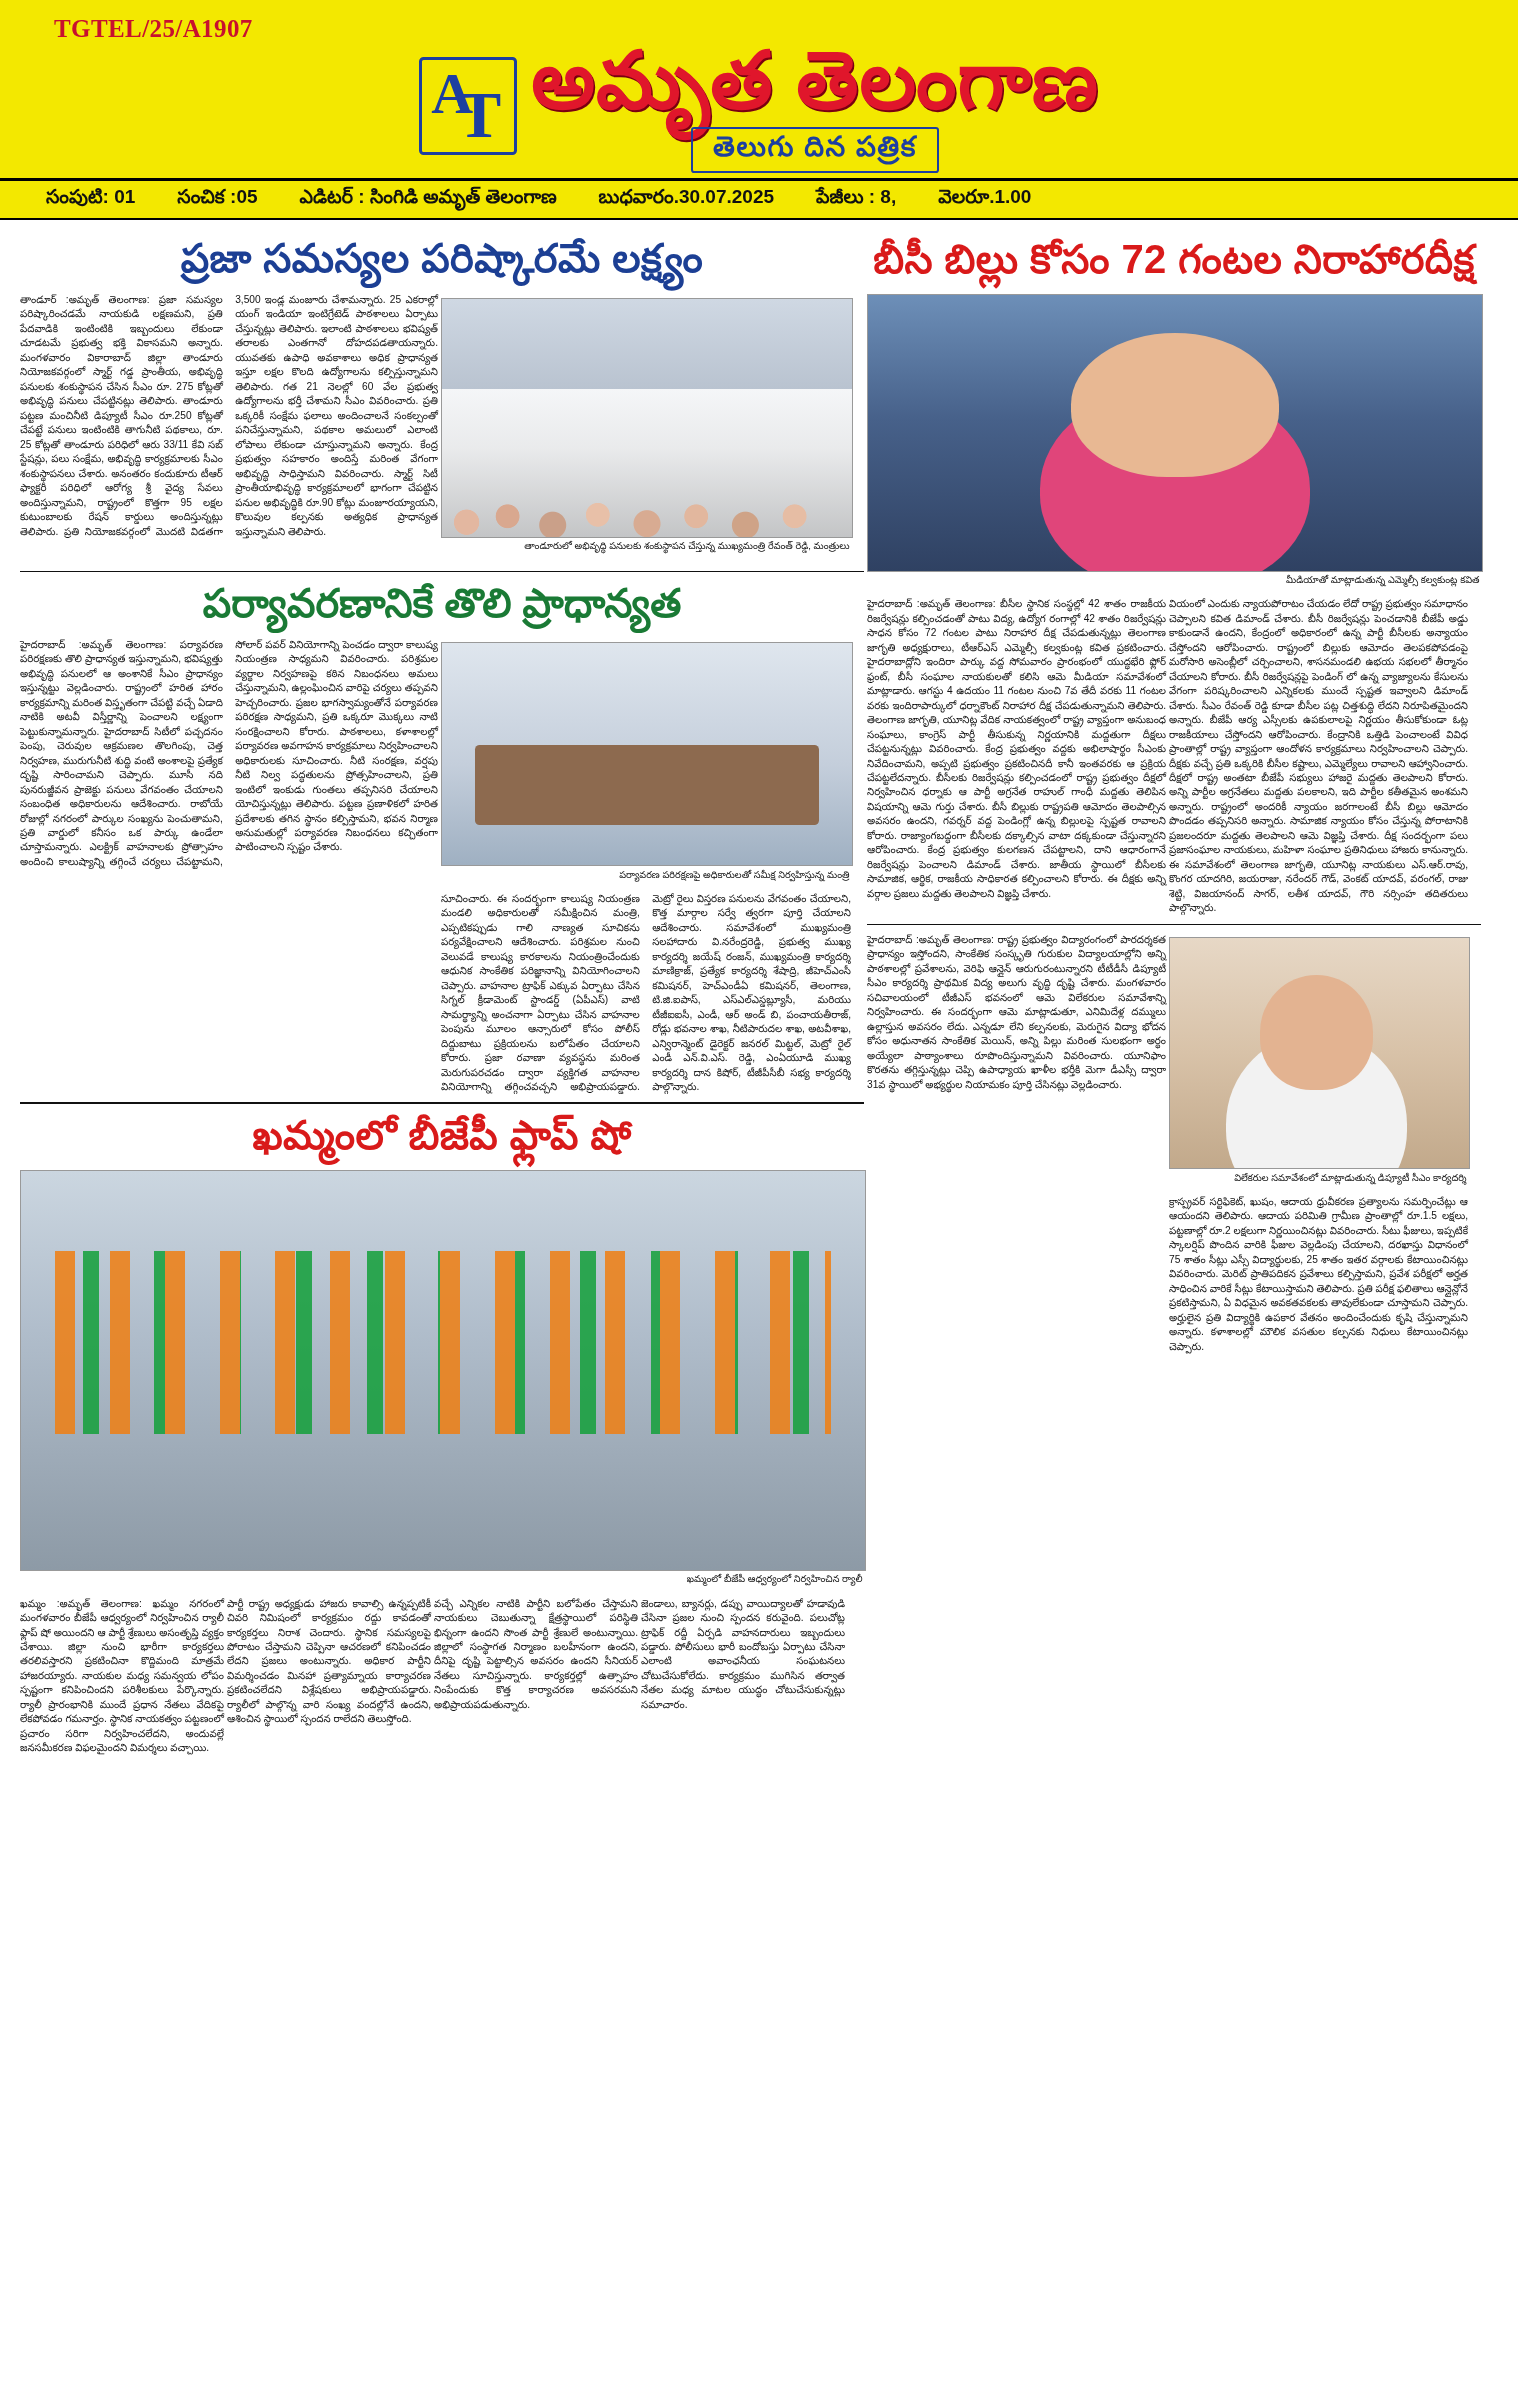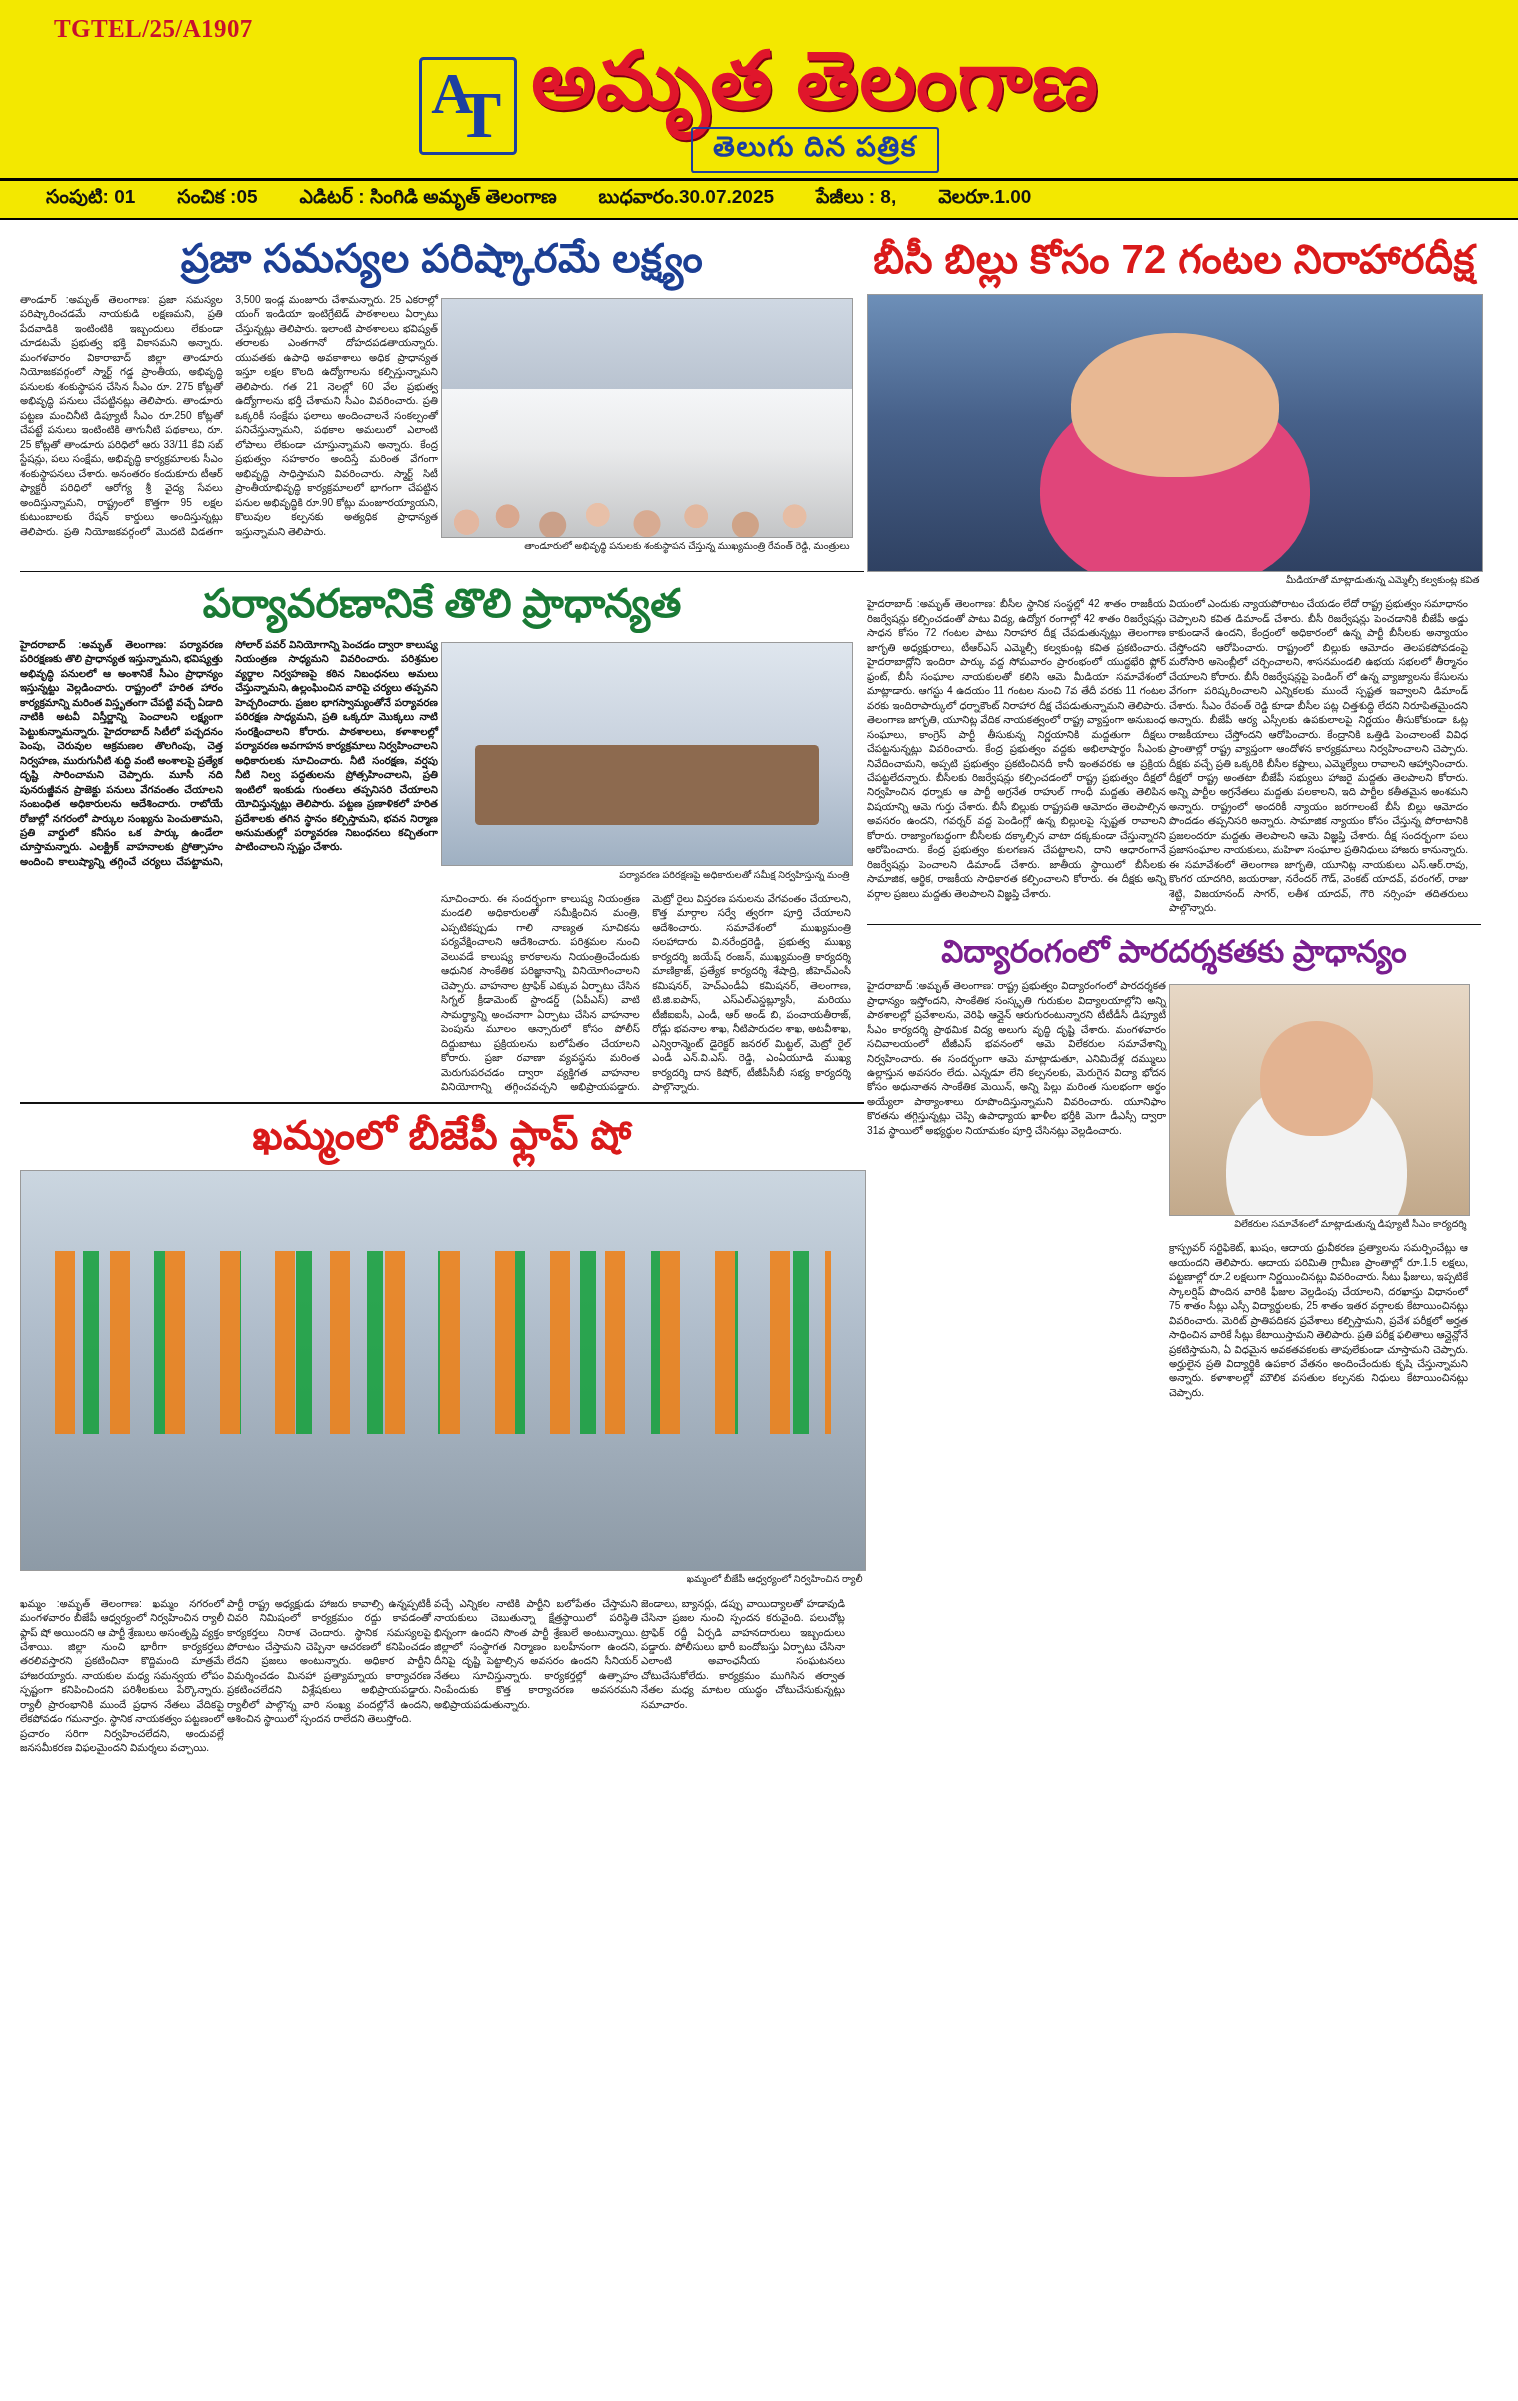--- a/index.html
+++ b/index.html
@@ -294,21 +294,21 @@
               <div class="caption">తాండూరులో అభివృద్ధి పనులకు శంకుస్థాపన చేస్తున్న ముఖ్యమంత్రి రేవంత్ రెడ్డి, మంత్రులు</div>
             </div>
           </div>
         </div>
 
         <div class="rule"></div>
 
         <div class="headline-green">పర్యావరణానికే తొలి ప్రాధాన్యత</div>
 
         <div class="row">
-          <div style="width:418px;flex:none;font-weight:bold;">
+          <div style="width:418px;flex:none;">
             <div class="body-text cols2">హైదరాబాద్ :అమృత్ తెలంగాణ: పర్యావరణ పరిరక్షణకు తొలి ప్రాధాన్యత ఇస్తున్నామని, భవిష్యత్తు అభివృద్ధి పనులలో ఆ అంశానికే సీఎం ప్రాధాన్యం ఇస్తున్నట్టు వెల్లడించారు. రాష్ట్రంలో హరిత హారం కార్యక్రమాన్ని మరింత విస్తృతంగా చేపట్టి వచ్చే ఏడాది నాటికి అటవీ విస్తీర్ణాన్ని పెంచాలని లక్ష్యంగా పెట్టుకున్నామన్నారు. హైదరాబాద్ సిటీలో పచ్చదనం పెంపు, చెరువుల ఆక్రమణల తొలగింపు, చెత్త నిర్వహణ, మురుగునీటి శుద్ధి వంటి అంశాలపై ప్రత్యేక దృష్టి సారించామని చెప్పారు. మూసీ నది పునరుజ్జీవన ప్రాజెక్టు పనులు వేగవంతం చేయాలని సంబంధిత అధికారులను ఆదేశించారు. రాబోయే రోజుల్లో నగరంలో పార్కుల సంఖ్యను పెంచుతామని, ప్రతి వార్డులో కనీసం ఒక పార్కు ఉండేలా చూస్తామన్నారు. ఎలక్ట్రిక్ వాహనాలకు ప్రోత్సాహం అందించి కాలుష్యాన్ని తగ్గించే చర్యలు చేపట్టామని, సోలార్ పవర్ వినియోగాన్ని పెంచడం ద్వారా కాలుష్య నియంత్రణ సాధ్యమని వివరించారు. పరిశ్రమల వ్యర్థాల నిర్వహణపై కఠిన నిబంధనలు అమలు చేస్తున్నామని, ఉల్లంఘించిన వారిపై చర్యలు తప్పవని హెచ్చరించారు. ప్రజల భాగస్వామ్యంతోనే పర్యావరణ పరిరక్షణ సాధ్యమని, ప్రతి ఒక్కరూ మొక్కలు నాటి సంరక్షించాలని కోరారు. పాఠశాలలు, కళాశాలల్లో పర్యావరణ అవగాహన కార్యక్రమాలు నిర్వహించాలని అధికారులకు సూచించారు. నీటి సంరక్షణ, వర్షపు నీటి నిల్వ పద్ధతులను ప్రోత్సహించాలని, ప్రతి ఇంటిలో ఇంకుడు గుంతలు తప్పనిసరి చేయాలని యోచిస్తున్నట్లు తెలిపారు. పట్టణ ప్రణాళికలో హరిత ప్రదేశాలకు తగిన స్థానం కల్పిస్తామని, భవన నిర్మాణ అనుమతుల్లో పర్యావరణ నిబంధనలు కచ్చితంగా పాటించాలని స్పష్టం చేశారు.</div>
           </div>
           <div style="width:410px;flex:none;">
             <div class="img-block">
               <div class="photo ph-meeting" style="width:410px;height:222px;"></div>
               <div class="caption">పర్యావరణ పరిరక్షణపై అధికారులతో సమీక్ష నిర్వహిస్తున్న మంత్రి</div>
             </div>
             <div class="body-text cols2">సూచించారు. ఈ సందర్భంగా కాలుష్య నియంత్రణ మండలి అధికారులతో సమీక్షించిన మంత్రి, ఎప్పటికప్పుడు గాలి నాణ్యత సూచికను పర్యవేక్షించాలని ఆదేశించారు. పరిశ్రమల నుంచి వెలువడే కాలుష్య కారకాలను నియంత్రించేందుకు ఆధునిక సాంకేతిక పరిజ్ఞానాన్ని వినియోగించాలని చెప్పారు. వాహనాల ట్రాఫిక్ ఎక్కువ ఏర్పాటు చేసిన సిగ్నల్ క్రీడామెంట్ స్టాండర్డ్ (ఏపీఎస్) వాటి సామర్థ్యాన్ని అంచనాగా ఏర్పాటు చేసిన వాహనాల పెంపును మూలం ఆన్సారులో కోసం పోలీస్ దిద్దుబాటు ప్రక్రియలను బలోపేతం చేయాలని కోరారు. ప్రజా రవాణా వ్యవస్థను మరింత మెరుగుపరచడం ద్వారా వ్యక్తిగత వాహనాల వినియోగాన్ని తగ్గించవచ్చని అభిప్రాయపడ్డారు. మెట్రో రైలు విస్తరణ పనులను వేగవంతం చేయాలని, కొత్త మార్గాల సర్వే త్వరగా పూర్తి చేయాలని ఆదేశించారు. సమావేశంలో ముఖ్యమంత్రి సలహాదారు వి.నరేంద్రరెడ్డి, ప్రభుత్వ ముఖ్య కార్యదర్శి జయేష్ రంజన్, ముఖ్యమంత్రి కార్యదర్శి మాణిక్రాజ్, ప్రత్యేక కార్యదర్శి శేషాద్రి, జీహెచ్ఎంసీ కమిషనర్, హెచ్ఎండీఏ కమిషనర్, తెలంగాణ, టి.జి.ఐపాస్, ఎస్ఎల్ఎస్డబ్ల్యూసీ, మరియు టీజీఐఐసీ, ఎండీ, ఆర్ అండ్ బి, పంచాయతీరాజ్, రోడ్లు భవనాల శాఖ, నీటిపారుదల శాఖ, అటవీశాఖ, ఎన్విరాన్మెంట్ డైరెక్టర్ జనరల్ మిట్టల్, మెట్రో రైల్ ఎండీ ఎన్.వి.ఎస్. రెడ్డి, ఎంఏయూడి ముఖ్య కార్యదర్శి దాన కిషోర్, టీజీపీసీబీ సభ్య కార్యదర్శి పాల్గొన్నారు.</div>
           </div>
         </div>
@@ -352,21 +352,20 @@
           <div style="width:299px;flex:none;">
             <div class="body-text">హైదరాబాద్ :అమృత్ తెలంగాణ: బీసీల స్థానిక సంస్థల్లో 42 శాతం రాజకీయ రిజర్వేషన్లు కల్పించడంతో పాటు విద్య, ఉద్యోగ రంగాల్లో 42 శాతం రిజర్వేషన్లు సాధన కోసం 72 గంటల పాటు నిరాహార దీక్ష చేపడుతున్నట్లు తెలంగాణ జాగృతి అధ్యక్షురాలు, టీఆర్ఎస్ ఎమ్మెల్సీ కల్వకుంట్ల కవిత ప్రకటించారు. హైదరాబాద్లోని ఇందిరా పార్కు వద్ద సోమవారం ప్రారంభంలో యుద్ధభేరి ఫ్లోర్ ఫ్రంట్, బీసీ సంఘాల నాయకులతో కలిసి ఆమె మీడియా సమావేశంలో మాట్లాడారు. ఆగస్టు 4 ఉదయం 11 గంటల నుంచి 7వ తేదీ వరకు 11 గంటల వరకు ఇందిరాపార్కులో ధర్నాకౌంట్ నిరాహార దీక్ష చేపడుతున్నామని తెలిపారు. తెలంగాణ జాగృతి, యూనిట్ల వేదిక నాయకత్వంలో రాష్ట్ర వ్యాప్తంగా అనుబంధ సంఘాలు, కాంగ్రెస్ పార్టీ తీసుకున్న నిర్ణయానికి మద్దతుగా దీక్షలు చేపట్టనున్నట్లు వివరించారు. కేంద్ర ప్రభుత్వం వద్దకు అభిలాషార్థం సీఎంకు నివేదించామని, అప్పటి ప్రభుత్వం ప్రకటించినదీ కానీ ఇంతవరకు ఆ ప్రక్రియ చేపట్టలేదన్నారు. బీసీలకు రిజర్వేషన్లు కల్పించడంలో రాష్ట్ర ప్రభుత్వం దీక్షలో నిర్వహించిన ధర్నాకు ఆ పార్టీ అగ్రనేత రాహుల్ గాంధీ మద్దతు తెలిపిన విషయాన్ని ఆమె గుర్తు చేశారు. బీసీ బిల్లుకు రాష్ట్రపతి ఆమోదం తెలపాల్సిన అవసరం ఉందని, గవర్నర్ వద్ద పెండింగ్లో ఉన్న బిల్లులపై స్పష్టత రావాలని కోరారు. రాజ్యాంగబద్ధంగా బీసీలకు దక్కాల్సిన వాటా దక్కకుండా చేస్తున్నారని ఆరోపించారు. కేంద్ర ప్రభుత్వం కులగణన చేపట్టాలని, దాని ఆధారంగానే రిజర్వేషన్లు పెంచాలని డిమాండ్ చేశారు. జాతీయ స్థాయిలో బీసీలకు సామాజిక, ఆర్థిక, రాజకీయ సాధికారత కల్పించాలని కోరారు. ఈ దీక్షకు అన్ని వర్గాల ప్రజలు మద్దతు తెలపాలని విజ్ఞప్తి చేశారు.</div>
           </div>
           <div style="width:299px;flex:none;">
             <div class="body-text">వియంలో ఎందుకు న్యాయపోరాటం చేయడం లేదో రాష్ట్ర ప్రభుత్వం సమాధానం చెప్పాలని కవిత డిమాండ్ చేశారు. బీసీ రిజర్వేషన్లు పెంచడానికి బీజేపీ అడ్డు కాకుండానే ఉందని, కేంద్రంలో అధికారంలో ఉన్న పార్టీ బీసీలకు అన్యాయం చేస్తోందని ఆరోపించారు. రాష్ట్రంలో బిల్లుకు ఆమోదం తెలపకపోవడంపై మరోసారి అసెంబ్లీలో చర్చించాలని, శాసనమండలి ఉభయ సభలలో తీర్మానం చేయాలని కోరారు. బీసీ రిజర్వేషన్లపై పెండింగ్ లో ఉన్న వ్యాజ్యాలను కేసులను వేగంగా పరిష్కరించాలని ఎన్నికలకు ముందే స్పష్టత ఇవ్వాలని డిమాండ్ చేశారు. సీఎం రేవంత్ రెడ్డి కూడా బీసీల పట్ల చిత్తశుద్ధి లేదని నిరూపితమైందని అన్నారు. బీజేపీ ఆర్య ఎస్సీలకు ఉపకులాలపై నిర్ణయం తీసుకోకుండా ఓట్ల రాజకీయాలు చేస్తోందని ఆరోపించారు. కేంద్రానికి ఒత్తిడి పెంచాలంటే వివిధ ప్రాంతాల్లో రాష్ట్ర వ్యాప్తంగా ఆందోళన కార్యక్రమాలు నిర్వహించాలని చెప్పారు. దీక్షకు వచ్చే ప్రతి ఒక్కరికి బీసీల కష్టాలు, ఎమ్మెల్యేలు రావాలని ఆహ్వానించారు. దీక్షలో రాష్ట్ర అంతటా బీజేపీ సభ్యులు హాజరై మద్దతు తెలపాలని కోరారు. అన్ని పార్టీల అగ్రనేతలు మద్దతు పలకాలని, ఇది పార్టీల కతీతమైన అంశమని అన్నారు. రాష్ట్రంలో అందరికీ న్యాయం జరగాలంటే బీసీ బిల్లు ఆమోదం పొందడం తప్పనిసరి అన్నారు. సామాజిక న్యాయం కోసం చేస్తున్న పోరాటానికి ప్రజలందరూ మద్దతు తెలపాలని ఆమె విజ్ఞప్తి చేశారు. దీక్ష సందర్భంగా పలు ప్రజాసంఘాల నాయకులు, మహిళా సంఘాల ప్రతినిధులు హాజరు కానున్నారు. ఈ సమావేశంలో తెలంగాణ జాగృతి, యూనిట్ల నాయకులు ఎస్.ఆర్.రావు, కొంగర యాదగిరి, జయరాజు, నరేందర్ గౌడ్, వెంకట్ యాదవ్, వరంగల్, రాజు శెట్టి, విజయానంద్ సాగర్, లతీశ యాదవ్, గౌరి నర్సింహ తదితరులు పాల్గొన్నారు.</div>
           </div>
         </div>
 
         <div class="rule"></div>
 
-        <div class="headline-purple">విద్యారంగంలో పారదర్శకతకు ప్రాధాన్యం</div>
 
         <div class="row">
           <div style="width:299px;flex:none;">
             <div class="body-text">హైదరాబాద్ :అమృత్ తెలంగాణ: రాష్ట్ర ప్రభుత్వం విద్యారంగంలో పారదర్శకత ప్రాధాన్యం ఇస్తోందని, సాంకేతిక సంస్కృతి గురుకుల విద్యాలయాల్లోని అన్ని పాఠశాలల్లో ప్రవేశాలను, వెరిఫి ఆన్లైన్ ఆరుగురంటున్నారని టీటీడీసీ డిప్యూటీ సీఎం కార్యదర్శి ప్రాథమిక విద్య అలుగు వృద్ధి దృష్టి చేశారు. మంగళవారం సచివాలయంలో టీజీఎస్ భవనంలో ఆమె విలేకరుల సమావేశాన్ని నిర్వహించారు. ఈ సందర్భంగా ఆమె మాట్లాడుతూ, ఎనిమిదేళ్ల దమ్ములు ఉల్లాస్తున అవసరం లేదు. ఎన్నడూ లేని కల్పనలకు, మెరుగైన విద్యా భోదన కోసం అధునాతన సాంకేతిక మెయిన్, అన్ని పిల్లు మరింత సులభంగా అర్థం అయ్యేలా పాఠ్యాంశాలు రూపొందిస్తున్నామని వివరించారు. యూనిఫాం కొరతను తగ్గిస్తున్నట్లు చెప్పి ఉపాధ్యాయ ఖాళీల భర్తీకి మెగా డీఎస్సీ ద్వారా 31వ స్థాయిలో అభ్యర్థుల నియామకం పూర్తి చేసినట్లు వెల్లడించారు.</div>
           </div>
           <div style="width:299px;flex:none;">
             <div class="img-block">
               <div class="photo ph-woman" style="width:299px;height:230px;"></div>
               <div class="caption">విలేకరుల సమావేశంలో మాట్లాడుతున్న డిప్యూటీ సీఎం కార్యదర్శి</div>
             </div>

